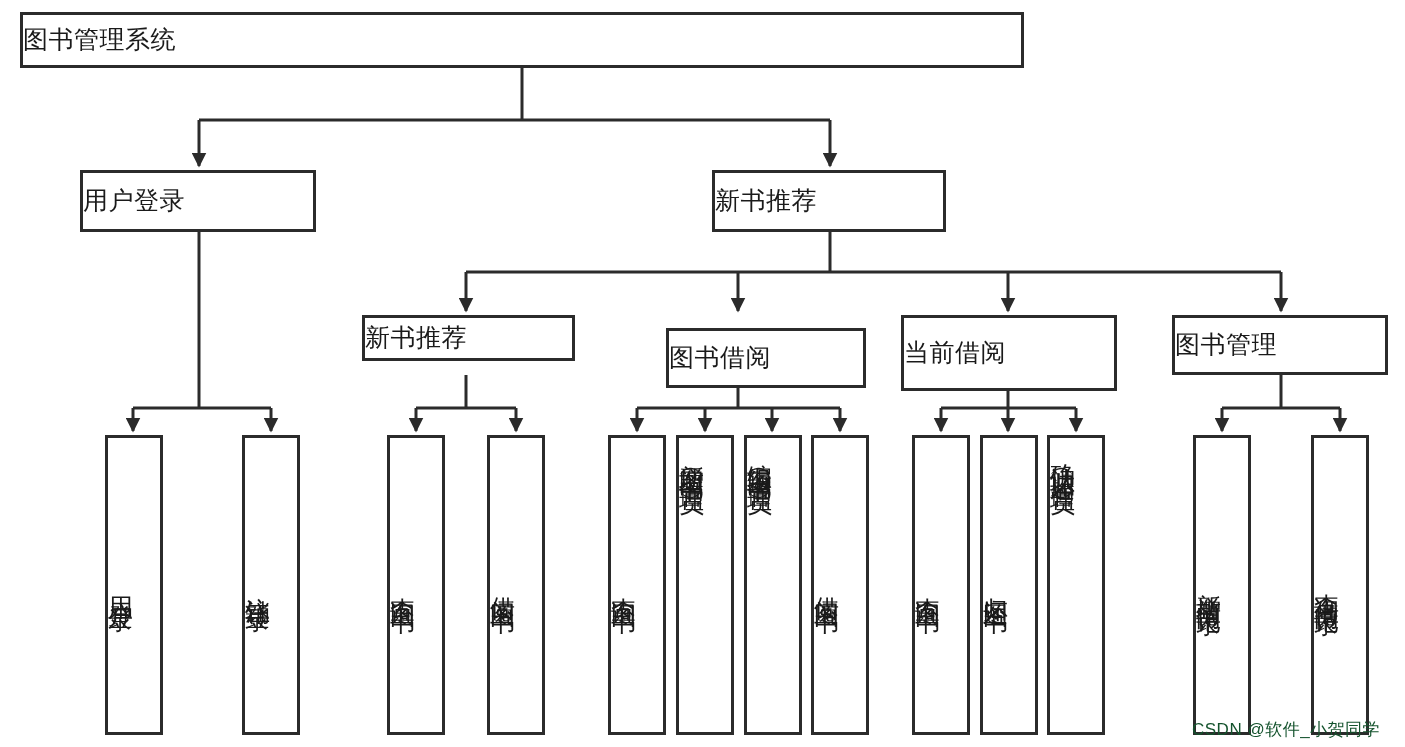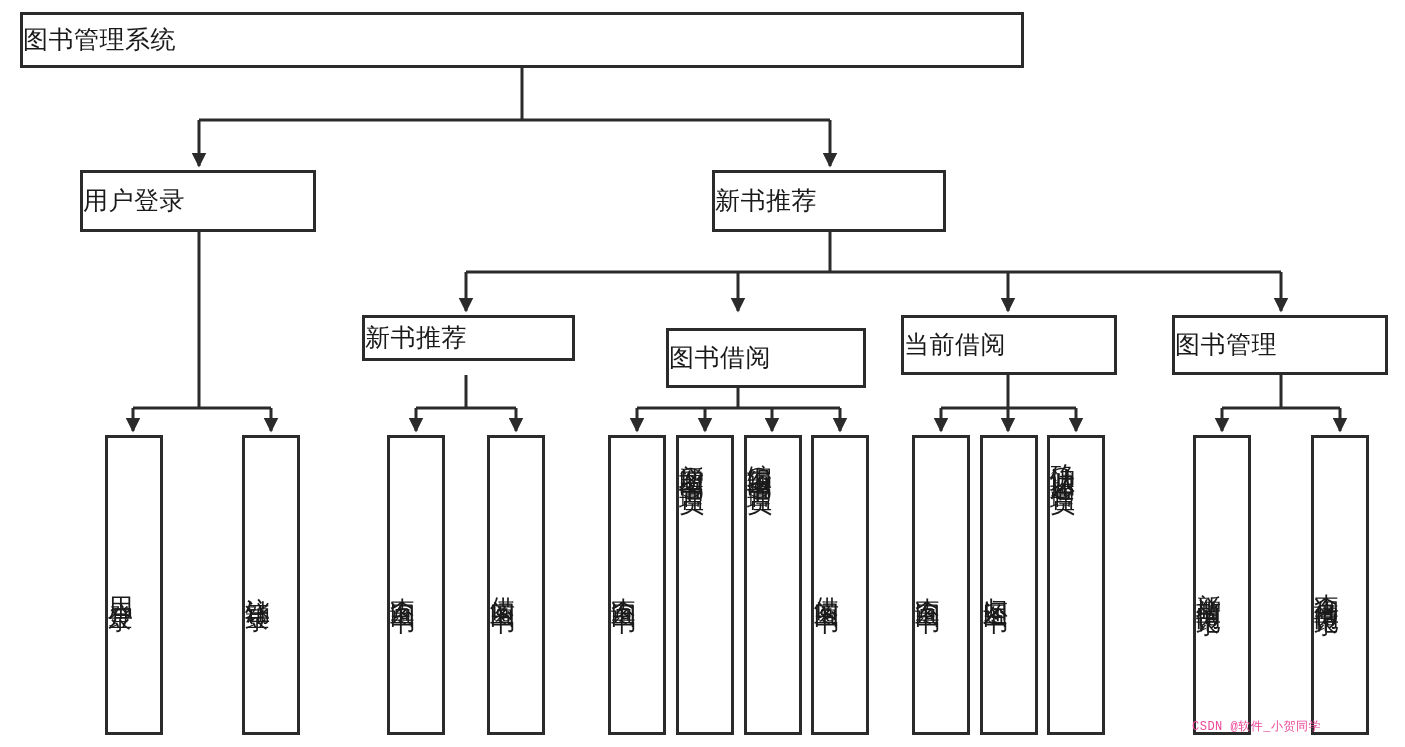--- a/index.html
+++ b/index.html
@@ -63,25 +63,25 @@
     line-height: 1;
     letter-spacing: 4px;
     white-space: nowrap;
   }
   .node.v.center {
     align-items: center;
     padding-top: 0;
   }
   .watermark {
     position: absolute;
-    font-size: 12px;
-    color: #ec4899;
+    font-size: 17px;
+    color: #14532d;
     white-space: nowrap;
     letter-spacing: 0.5px;
-    font-family: Liberation Mono, monospace;
+    font-family: Liberation Sans, sans-serif;
   }
 </style>
 </head>
 <body>
 
 <div id="diagram">
 
   <svg id="edges" viewBox="0 0 1405 747" width="1405" height="747" xmlns="http://www.w3.org/2000/svg">
     <defs>
       <marker id="arrow" viewBox="0 0 10 10" refX="9" refY="5" markerWidth="5" markerHeight="5" orient="auto-start-reverse">
@@ -142,21 +142,21 @@
   <div class="node h" style="left:712px; top:170px; width:234px; height:62px;">
     <span class="label">新书推荐</span>
   </div>
 
   <div class="node h" style="left:362px; top:315px; width:213px; height:46px;">
     <span class="label">新书推荐</span>
   </div>
   <div class="node h" style="left:632px; top:328px; width:200px; height:60px;margin-left:34px;">
     <span class="label">图书借阅</span>
   </div>
-  <div class="node h" style="left:901px; top:315px; width:216px; height:60px;">
+  <div class="node h" style="left:901px; top:315px; width:216px; height:76px;">
     <span class="label">当前借阅</span>
   </div>
   <div class="node h" style="left:1172px; top:315px; width:216px; height:60px;">
     <span class="label">图书管理</span>
   </div>
 
   <div class="node v center" style="left:105px; top:435px; width:58px; height:300px;">
     <span class="label">用户登录</span>
   </div>
   <div class="node v center" style="left:242px; top:435px; width:58px; height:300px;">

